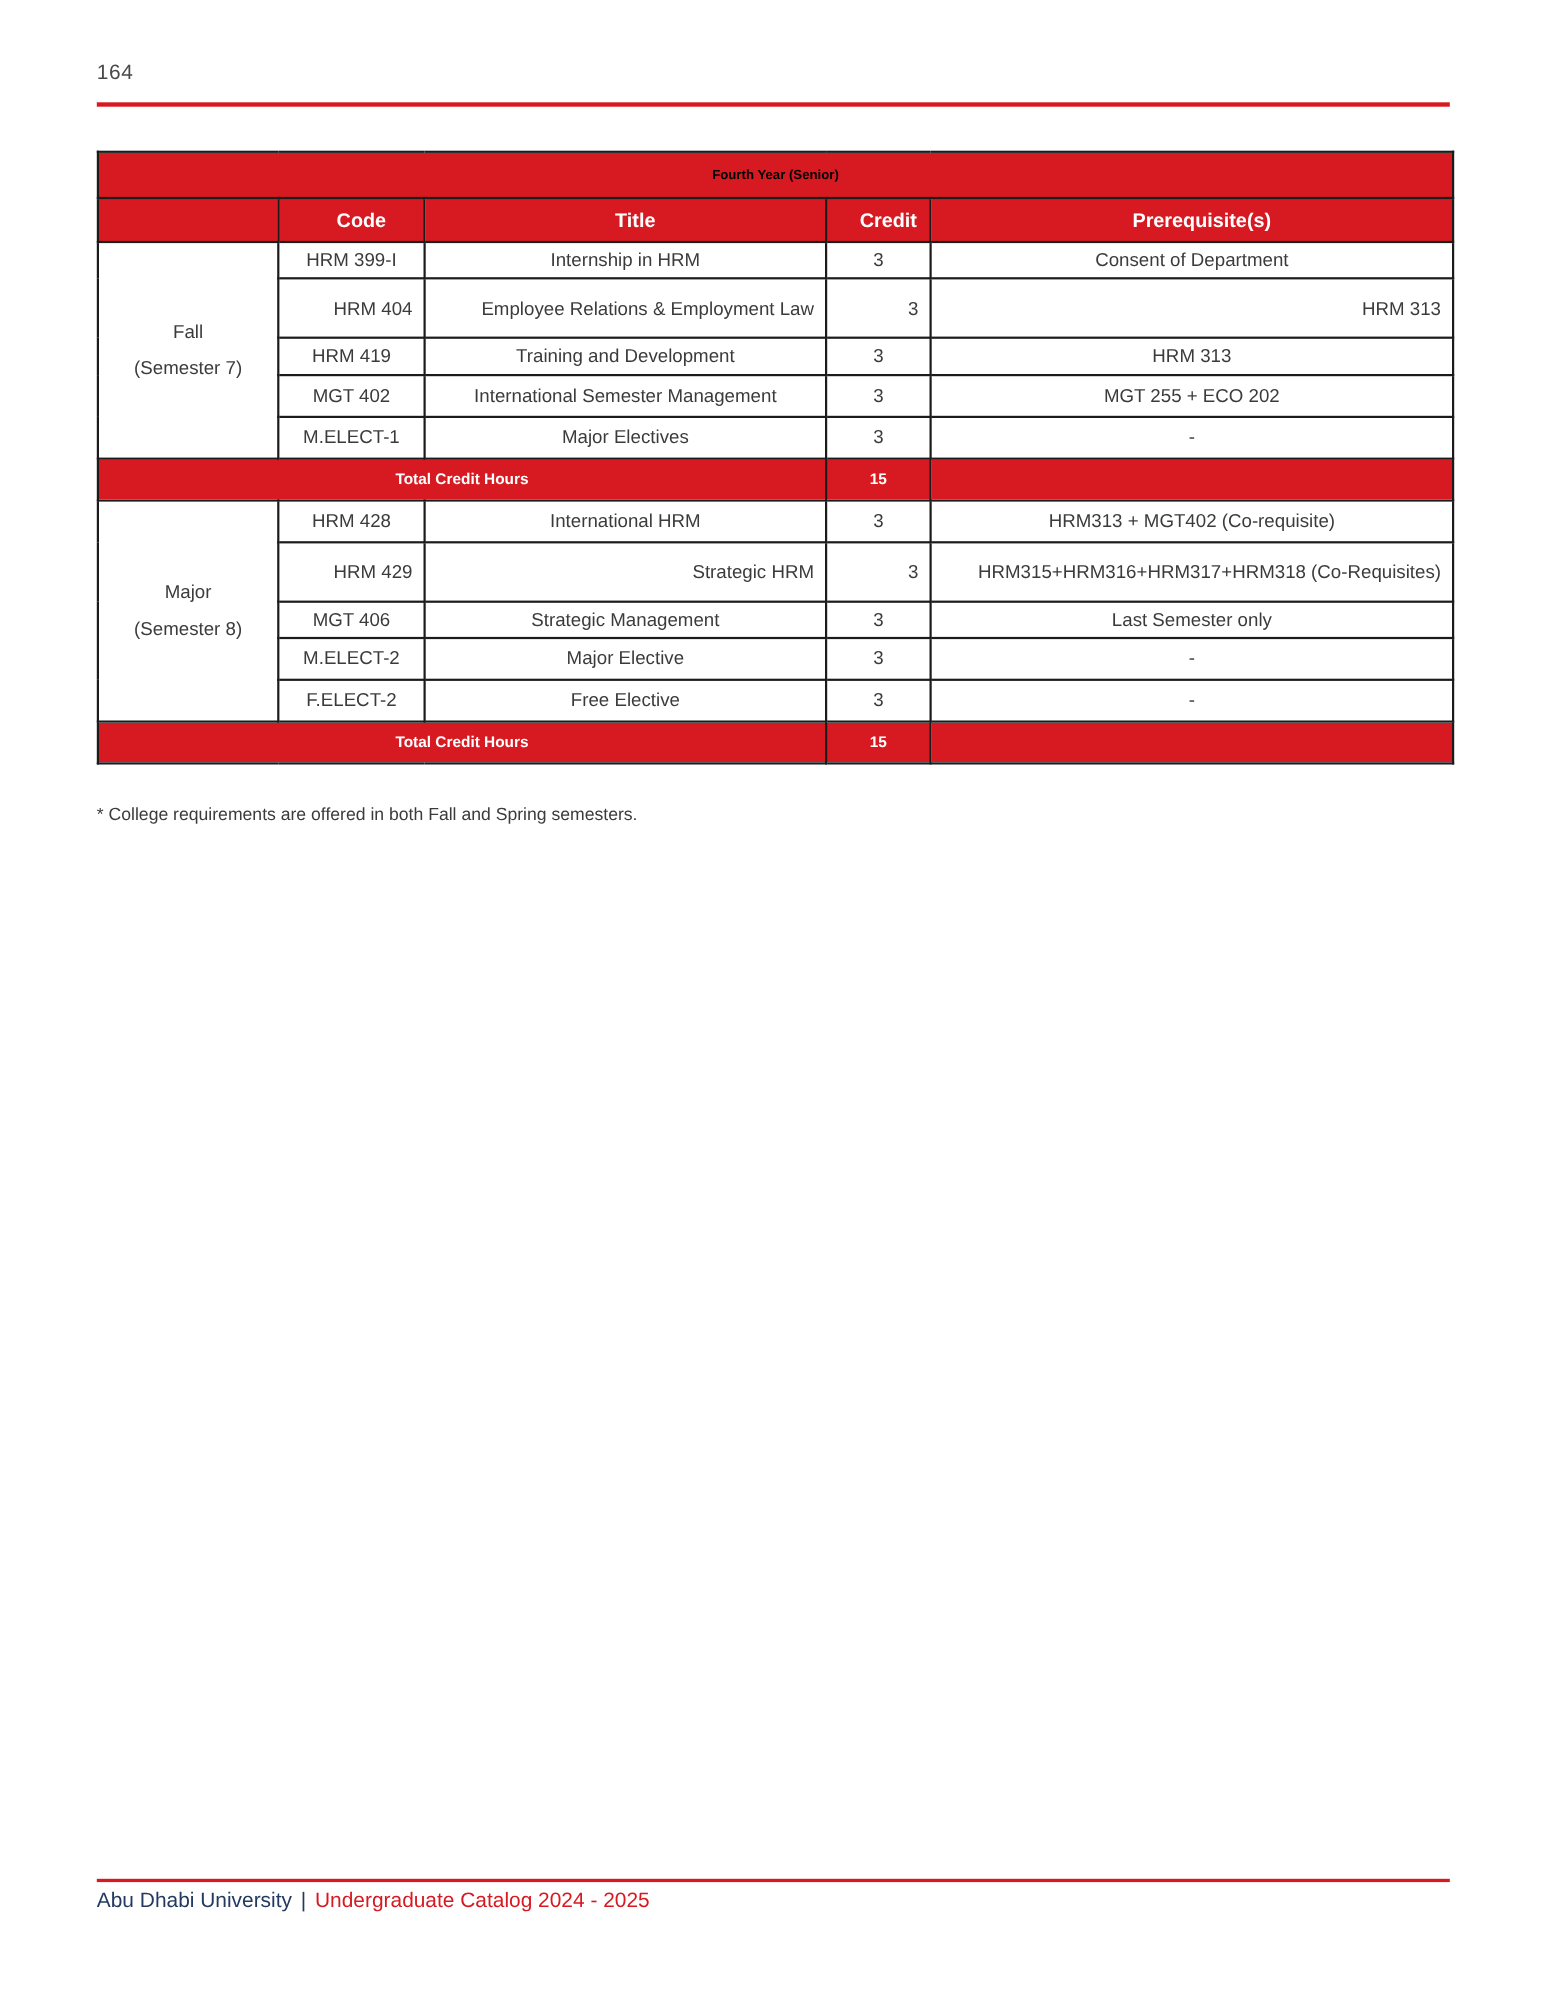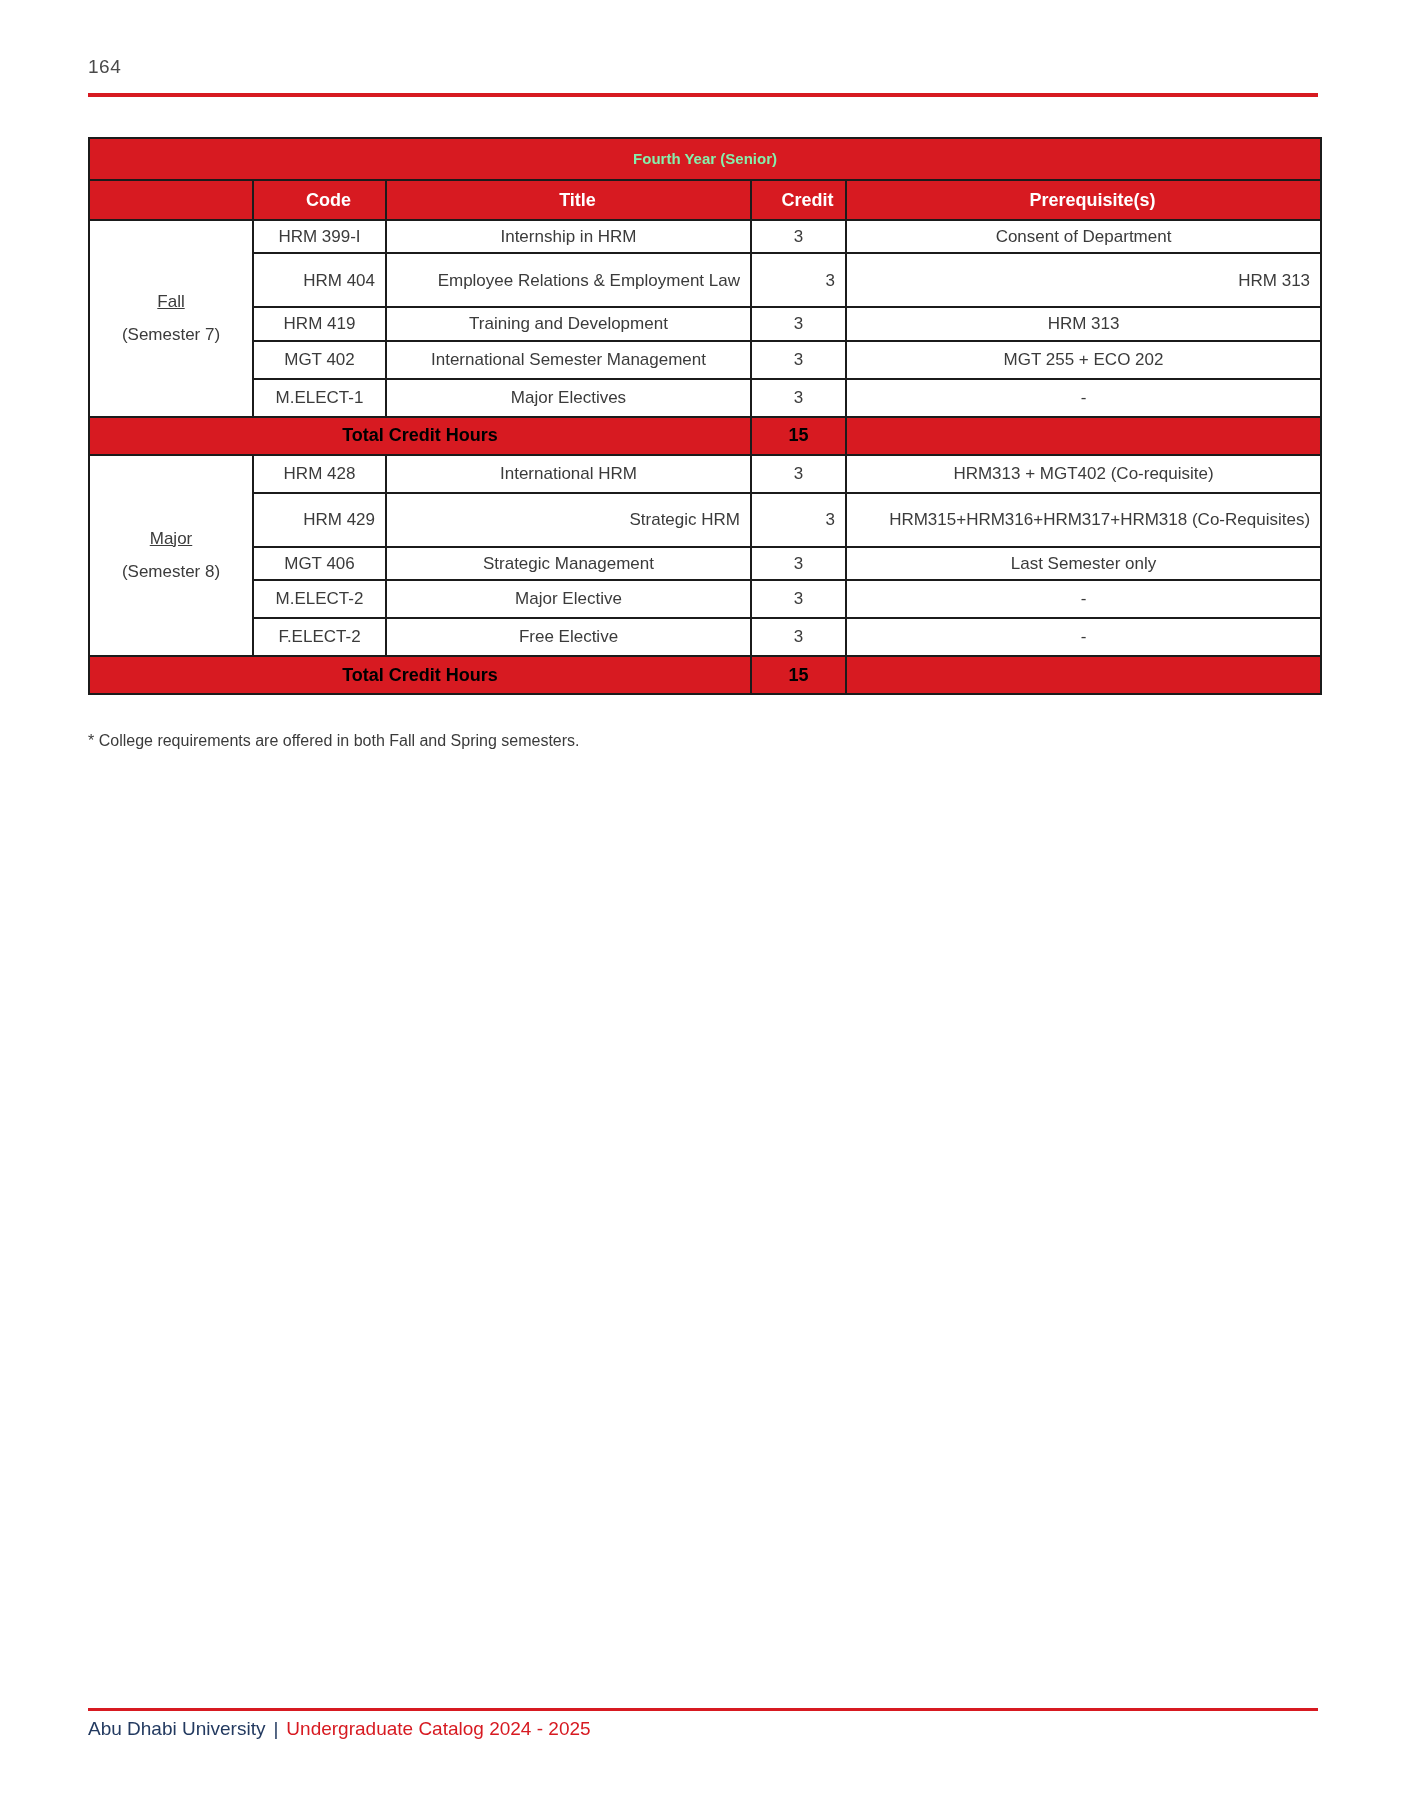--- a/index.html
+++ b/index.html
@@ -28,33 +28,33 @@
     border-collapse:collapse;table-layout:fixed;
     font-size:17px;color:var(--text);
   }
   table.course-table td,table.course-table th{
     border:2px solid var(--border);
     vertical-align:middle;text-align:center;
     padding:5px 10px;line-height:1.25;
     overflow:hidden;
   }
   tr.banner-row td{
-    background:var(--red);color:#86efac;font-weight:bold;
-    font-size:15px;height:42px;margin-top:14px;
+    background:var(--red);color:#000000;font-weight:bold;
+    font-size:12px;height:42px;margin-top:14px;
   }
   tr.head-row th{
     background:var(--red);color:#ffffff;font-weight:bold;
     font-size:18px;height:40px;padding-left:28px;
   }
   td.title-cell{text-align:left;padding-left:14px;}
   td.semester-cell{background:#ffffff;}
-  .sem-line1{margin-bottom:12px;text-decoration:underline;}
+  .sem-line1{margin-bottom:12px;}
   tr.total-row td{
-    background:var(--red);color:#000000;font-weight:bold;
-    font-size:18px;height:38px;
+    background:var(--red);color:#ffffff;font-weight:bold;
+    font-size:14px;height:38px;
   }
   tr.r40 td{height:28px;}
   tr.r38 td{height:38px;margin-left:20px;}
   tr.r54 td{height:54px;text-align:right;}
   .footnote{
     position:absolute;left:88px;top:732px;
     font-size:16px;color:var(--text);
   }
   .footer-rule{
     position:absolute;left:88px;top:1708px;width:1230px;height:3px;

